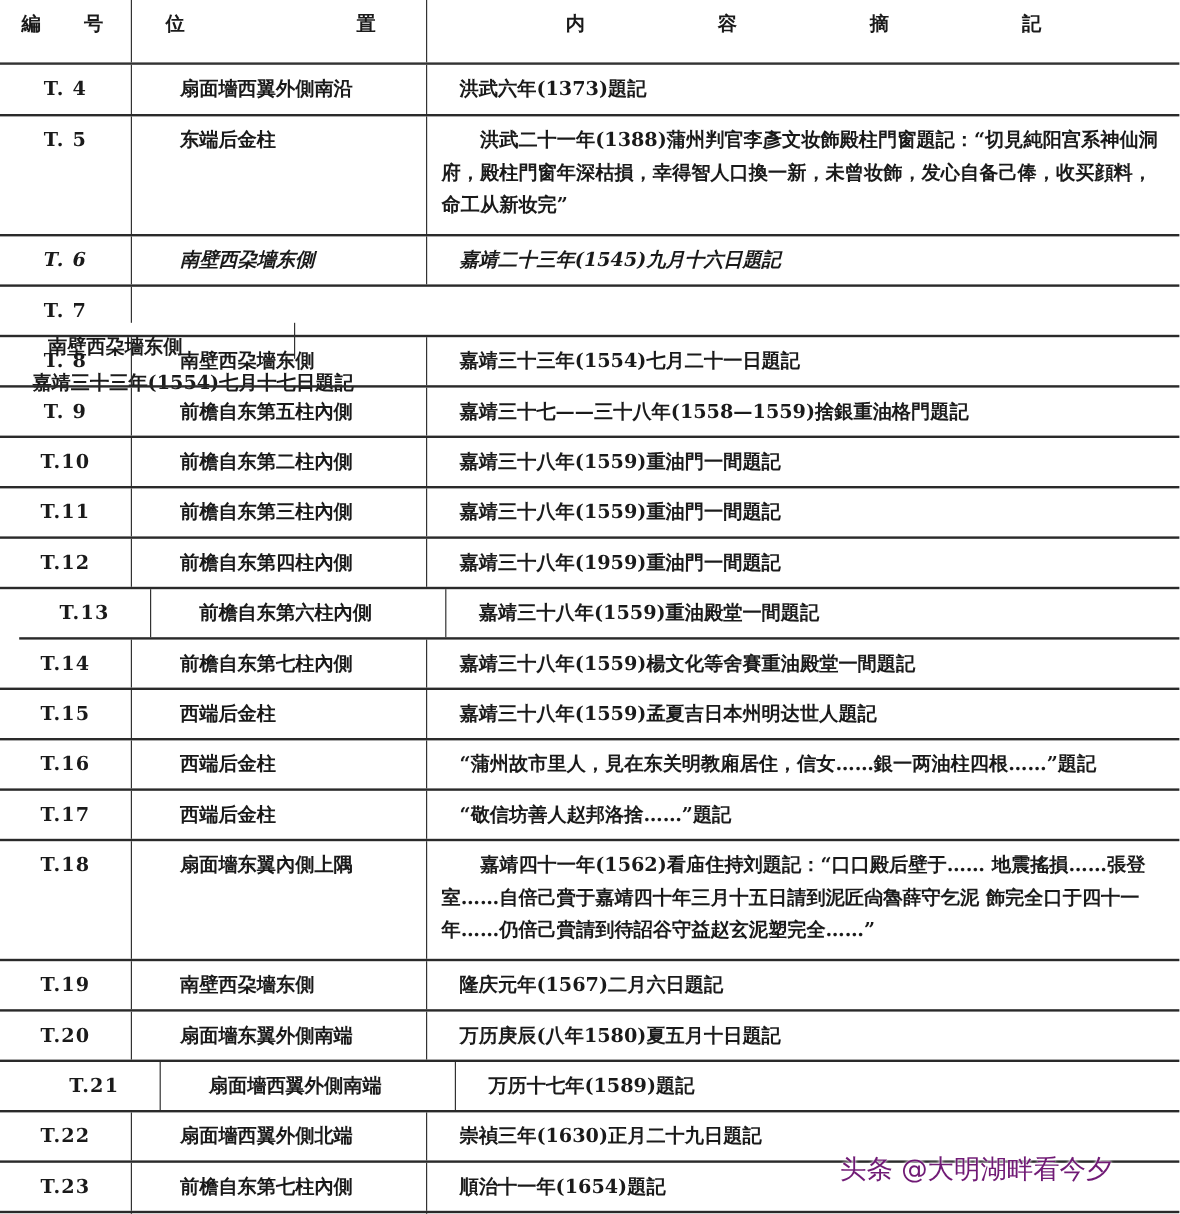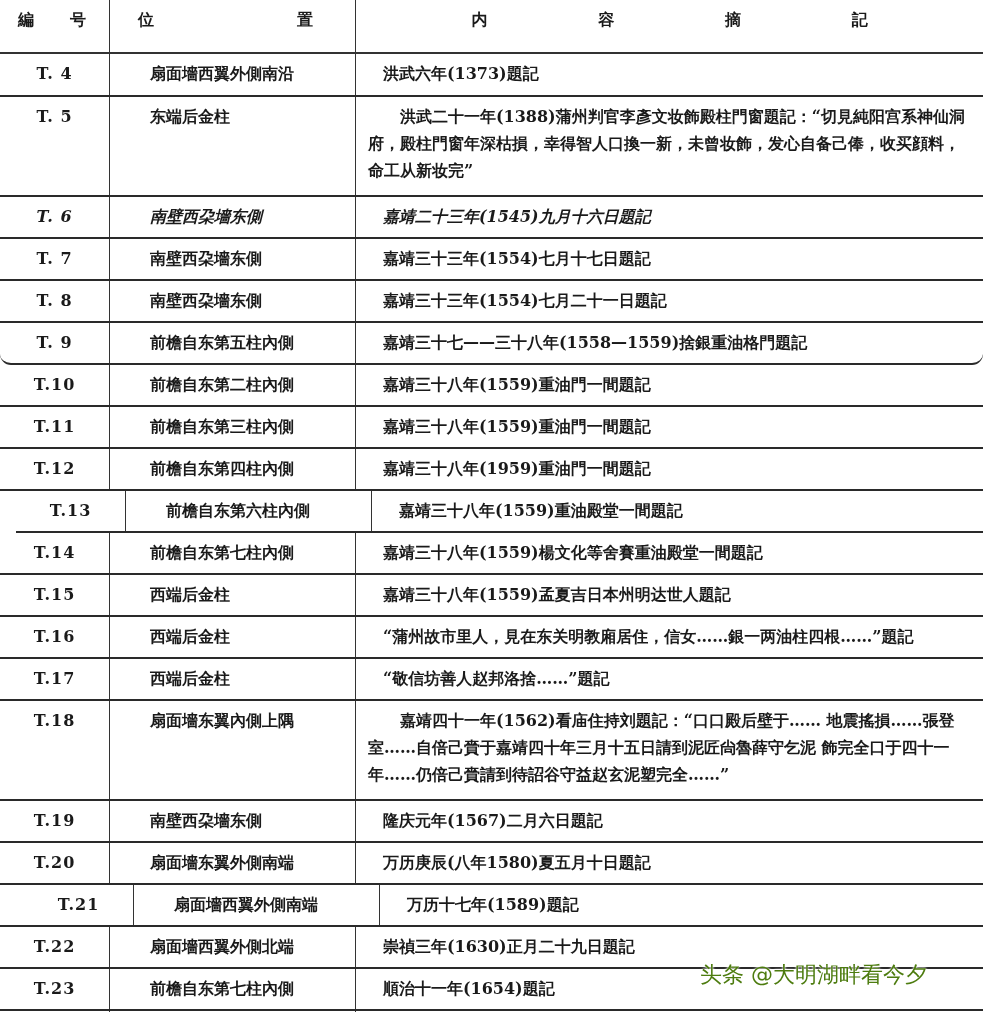--- a/index.html
+++ b/index.html
@@ -15,21 +15,21 @@
   .c-id { width: 110px; border-right: 1.5px solid #333; text-align: center; padding-top: 10px; letter-spacing: 1px; font-weight: bold;}
   .c-loc { width: 246px; border-right: 1.5px solid #333; padding-top: 10px; padding-left: 40px; font-weight: bold; }
   .c-desc { flex: 1; padding: 10px 10px 0 27px; font-weight: bold; }
   .c-desc.multi { line-height: 27px; padding-top: 6px; text-indent: 2em; padding-left: 12px; }
   .header .cell { padding-top: 10px; font-size: 16px; font-weight: bold; }
   .header .c-id { display: flex; justify-content: space-between; padding-left: 18px; padding-right: 22px; }
   .header .c-loc { display: flex; justify-content: space-between; padding-left: 28px; padding-right: 42px; }
   .header .c-desc { display: flex; justify-content: space-around; padding-left: 60px; padding-right: 60px; }
   .watermark {
     position: absolute; left: 700px; top: 960px; font-size: 22px;
-    font-family: "DejaVu Sans", sans-serif; color: #4d7c0f;
+    font-family: "DejaVu Sans", sans-serif; color: #701a75;
     text-shadow: 0 0 2px #fff, 0 0 3px #fff;
   }
 </style>
 </head>
 <body>
 
 <div class="table">
   <div class="row header">
     <div class="cell c-id">
       <span>編</span>
@@ -55,31 +55,31 @@
       <div class="row" style="height: 98px;">
         <div class="cell c-id">T. 5</div>
         <div class="cell c-loc">东端后金柱</div>
         <div class="cell c-desc multi">洪武二十一年(1388)蒲州判官李彥文妆飾殿柱門窗題記：“切見純阳宫系神仙洞府，殿柱門窗年深枯損，幸得智人口換一新，未曾妆飾，发心自备己俸，收买顔料，命工从新妆完”</div>
       </div>
       <div class="row" style="height: 40px; font-style: italic;">
         <div class="cell c-id">T. 6</div>
         <div class="cell c-loc">南壁西朶墻东側</div>
         <div class="cell c-desc">嘉靖二十三年(1545)九月十六日題記</div>
       </div>
-      <div class="row" style="height: 40px;">
+      <div class="row" style="height: 40px; flex-direction: column;">
         <div class="cell c-id">T. 7</div>
         <div class="cell c-loc">南壁西朶墻东側</div>
         <div class="cell c-desc">嘉靖三十三年(1554)七月十七日題記</div>
       </div>
       <div class="row" style="height: 40px;">
         <div class="cell c-id">T. 8</div>
         <div class="cell c-loc">南壁西朶墻东側</div>
         <div class="cell c-desc">嘉靖三十三年(1554)七月二十一日題記</div>
       </div>
-      <div class="row" style="height: 40px; border-radius: 11px;">
+      <div class="row" style="height: 40px;">
         <div class="cell c-id">T. 9</div>
         <div class="cell c-loc">前檐自东第五柱內側</div>
         <div class="cell c-desc">嘉靖三十七——三十八年(1558—1559)捨銀重油格門題記</div>
       </div>
       <div class="row" style="height: 40px;">
         <div class="cell c-id">T.10</div>
         <div class="cell c-loc">前檐自东第二柱內側</div>
         <div class="cell c-desc">嘉靖三十八年(1559)重油門一間題記</div>
       </div>
       <div class="row" style="height: 40px;">

